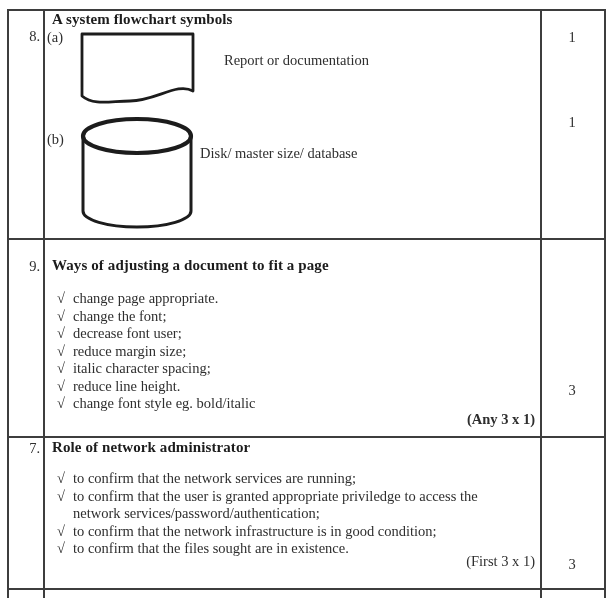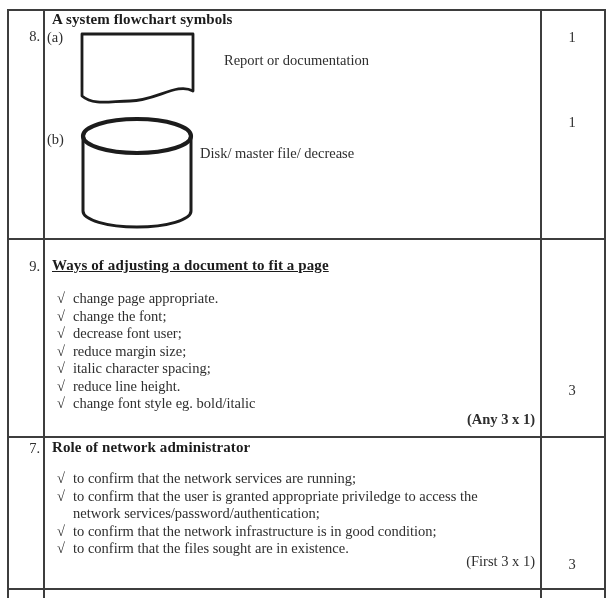--- a/index.html
+++ b/index.html
@@ -88,27 +88,27 @@
       <path d="M 2,2 L 113,2 L 113,59 C 97,50 76,69 50,69 C 31,69 14,74 2,64 Z" fill="none" stroke="#1c1c1c" stroke-width="2.8" stroke-linejoin="round"></path>
     </svg>
     <div class="caption" style="left:200px; top:52px;margin-left:24px;">Report or documentation</div>
     <div class="marks" style="top:29px;">1</div>
 
     <div class="part-label" style="left:47px; top:131px;">(b)</div>
     <svg class="abs" style="left:79px; top:115px;" width="116" height="116" viewBox="0 0 116 116">
       <ellipse cx="58" cy="21" rx="54" ry="17" fill="none" stroke="#1c1c1c" stroke-width="4.2"></ellipse>
       <path d="M 4,21 L 4,96 A 54,16 0 0 0 112,96 L 112,21" fill="none" stroke="#1c1c1c" stroke-width="3"></path>
     </svg>
-    <div class="caption" style="left:200px; top:145px;">Disk/ master file/ decrease</div>
+    <div class="caption" style="left:200px; top:145px;">Disk/ master size/ database</div>
     <div class="marks" style="top:114px;">1</div>
   </div>
 
   <div>
     <div class="qnum" style="top:258px;">9.</div>
-    <div class="qtitle" style="top:257px;text-decoration:underline;">Ways of adjusting a document to fit a page</div>
+    <div class="qtitle" style="top:257px;">Ways of adjusting a document to fit a page</div>
 
     <ul class="chk-list" style="top:290px; width:470px;">
       <li class="chk-item">
         <span class="tick">√</span>
         <span class="chk-text">change page appropriate.</span>
       </li>
       <li class="chk-item">
         <span class="tick">√</span>
         <span class="chk-text">change the font;</span>
       </li>

